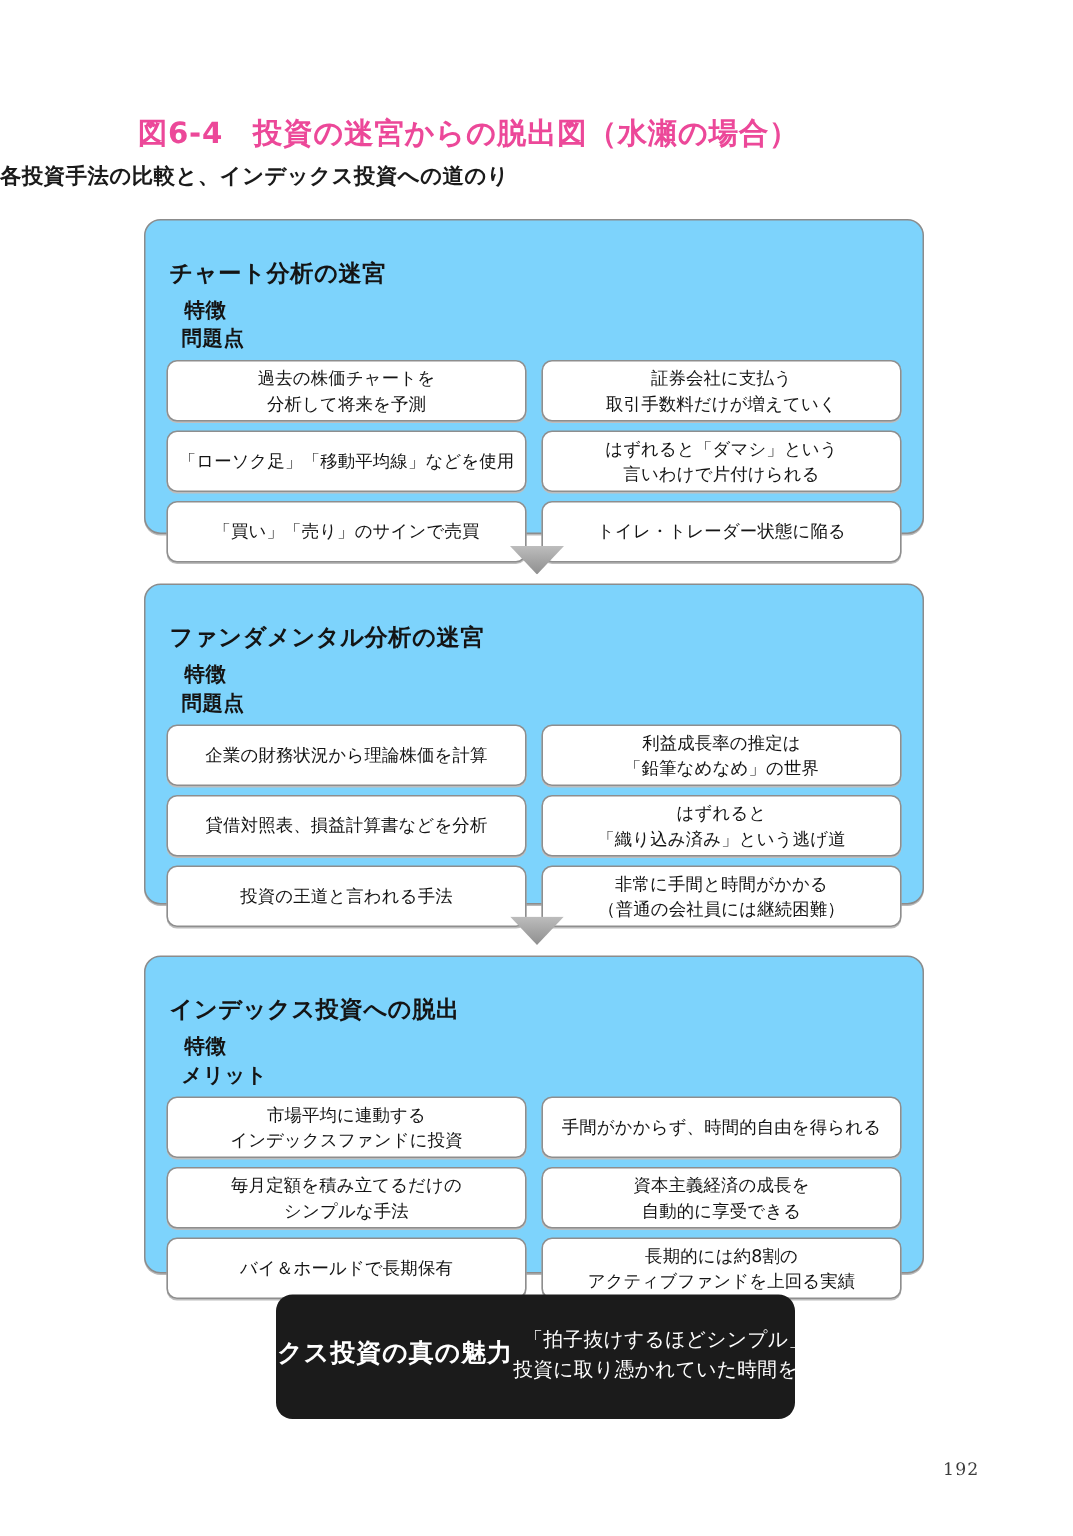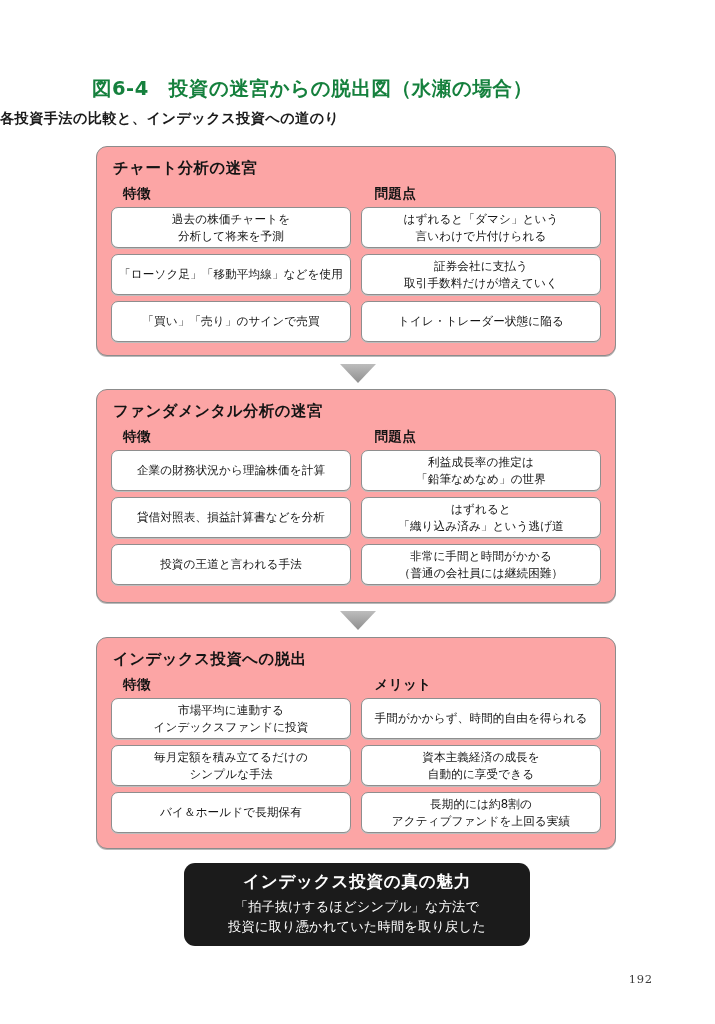--- a/index.html
+++ b/index.html
@@ -30,21 +30,21 @@
     left: 0;
     top: 76px;
     width: 715px;
   }
   .fig-title {
     margin: 0;
     padding-left: 92px;
     font-size: 19.5px;
     font-weight: 700;
     letter-spacing: 0.6px;
-    color: #15803d;
+    color: #ec4899;
     line-height: 1.35;
     white-space: nowrap;
   }
   .fig-title .fig-num {
     letter-spacing: 0.5px;
     margin-right: 20px;
   }
   .fig-subtitle {
     margin: 7px 0 0 0;
     font-size: 14.2px;
@@ -54,42 +54,43 @@
     line-height: 1.35;
     white-space: nowrap;
   }
 
   
   .panel {
     position: absolute;
     left: 96px;
     width: 520px;
     box-sizing: border-box;
-    background: #fca5a5;
+    background: #7dd3fc;
     border: 1.6px solid #8c8c8c;
     border-radius: 11px;
     box-shadow: 0 1px 0 #b9b9b9;
-    padding: 10px 14px 13px 14px;
+    padding: 24px 14px 13px 14px;
   }
   .panel-1 { top: 146px;  height: 210px; }
   .panel-2 { top: 389px;  height: 214px; }
   .panel-3 { top: 637px;  height: 212px; }
 
   .panel-title {
     margin: 0 0 4px 2px;
     font-size: 15.4px;
     font-weight: 700;
     letter-spacing: 0.5px;
     color: #141414;
     line-height: 1.5;
   }
 
   .col-heads {
     display: flex;
     margin: 2px 0 4px 0;
+    flex-direction: column;
   }
   .col-head {
     font-size: 13.6px;
     font-weight: 700;
     letter-spacing: 0.4px;
     color: #141414;
     line-height: 1.4;
   }
   .col-head.left  { width: 262px; padding-left: 12px; }
   .col-head.right { width: 246px; padding-left: 10px; }
@@ -141,21 +142,21 @@
     position: absolute;
     left: 184px;
     top: 863px;
     width: 346px;
     height: 83px;
     box-sizing: border-box;
     background: #1b1b1b;
     border-radius: 11px;
     color: #ffffff;
     display: flex;
-    flex-direction: column;
+    flex-direction: row;
     align-items: center;
     justify-content: center;
     padding: 4px 8px 6px 8px;
   }
   .conclusion-title {
     font-size: 16.6px;
     font-weight: 700;
     letter-spacing: 0.7px;
     line-height: 1.4;
     margin-bottom: 4px;
@@ -198,22 +199,22 @@
       <div class="col-head left">特徴</div>
       <div class="col-head right">問題点</div>
     </div>
     <div class="columns">
       <div class="column left">
         <div class="item-box">過去の株価チャートを<br>分析して将来を予測</div>
         <div class="item-box">「ローソク足」「移動平均線」などを使用</div>
         <div class="item-box">「買い」「売り」のサインで売買</div>
       </div>
       <div class="column right">
+        <div class="item-box">証券会社に支払う<br>取引手数料だけが増えていく</div>
         <div class="item-box">はずれると「ダマシ」という<br>言いわけで片付けられる</div>
-        <div class="item-box">証券会社に支払う<br>取引手数料だけが増えていく</div>
         <div class="item-box">トイレ・トレーダー状態に陥る</div>
       </div>
     </div>
   </div>
 
   <div class="arrow arrow-1"></div>
 
   <div class="panel panel-2">
     <div class="panel-title">ファンダメンタル分析の迷宮</div>
     <div class="col-heads">

